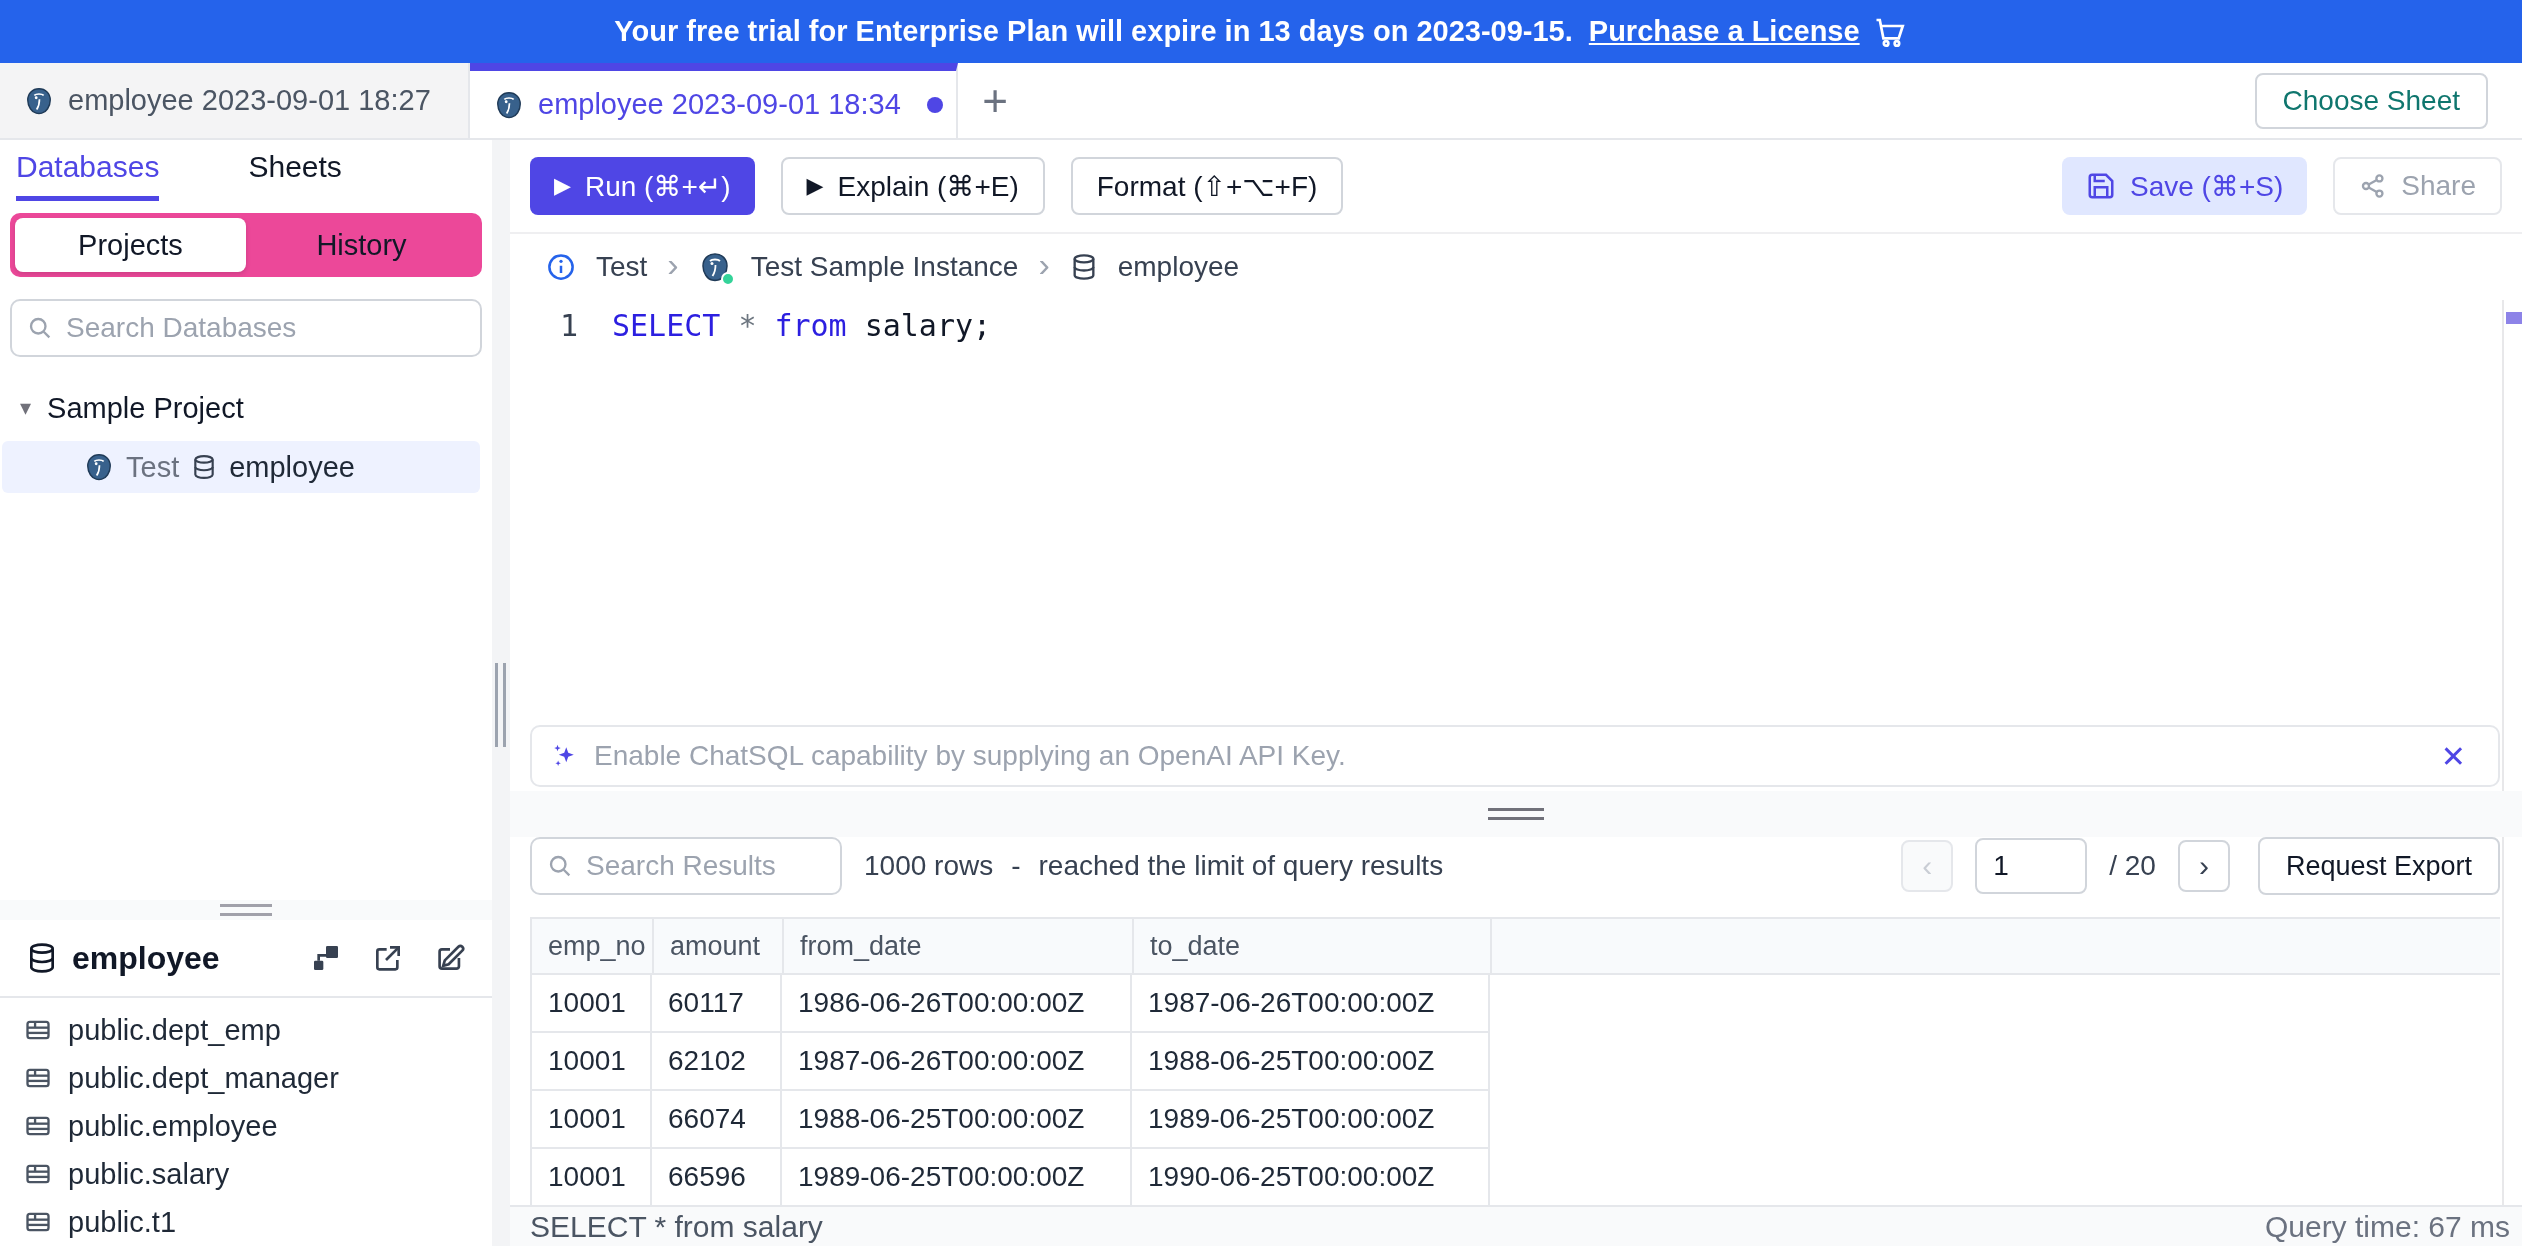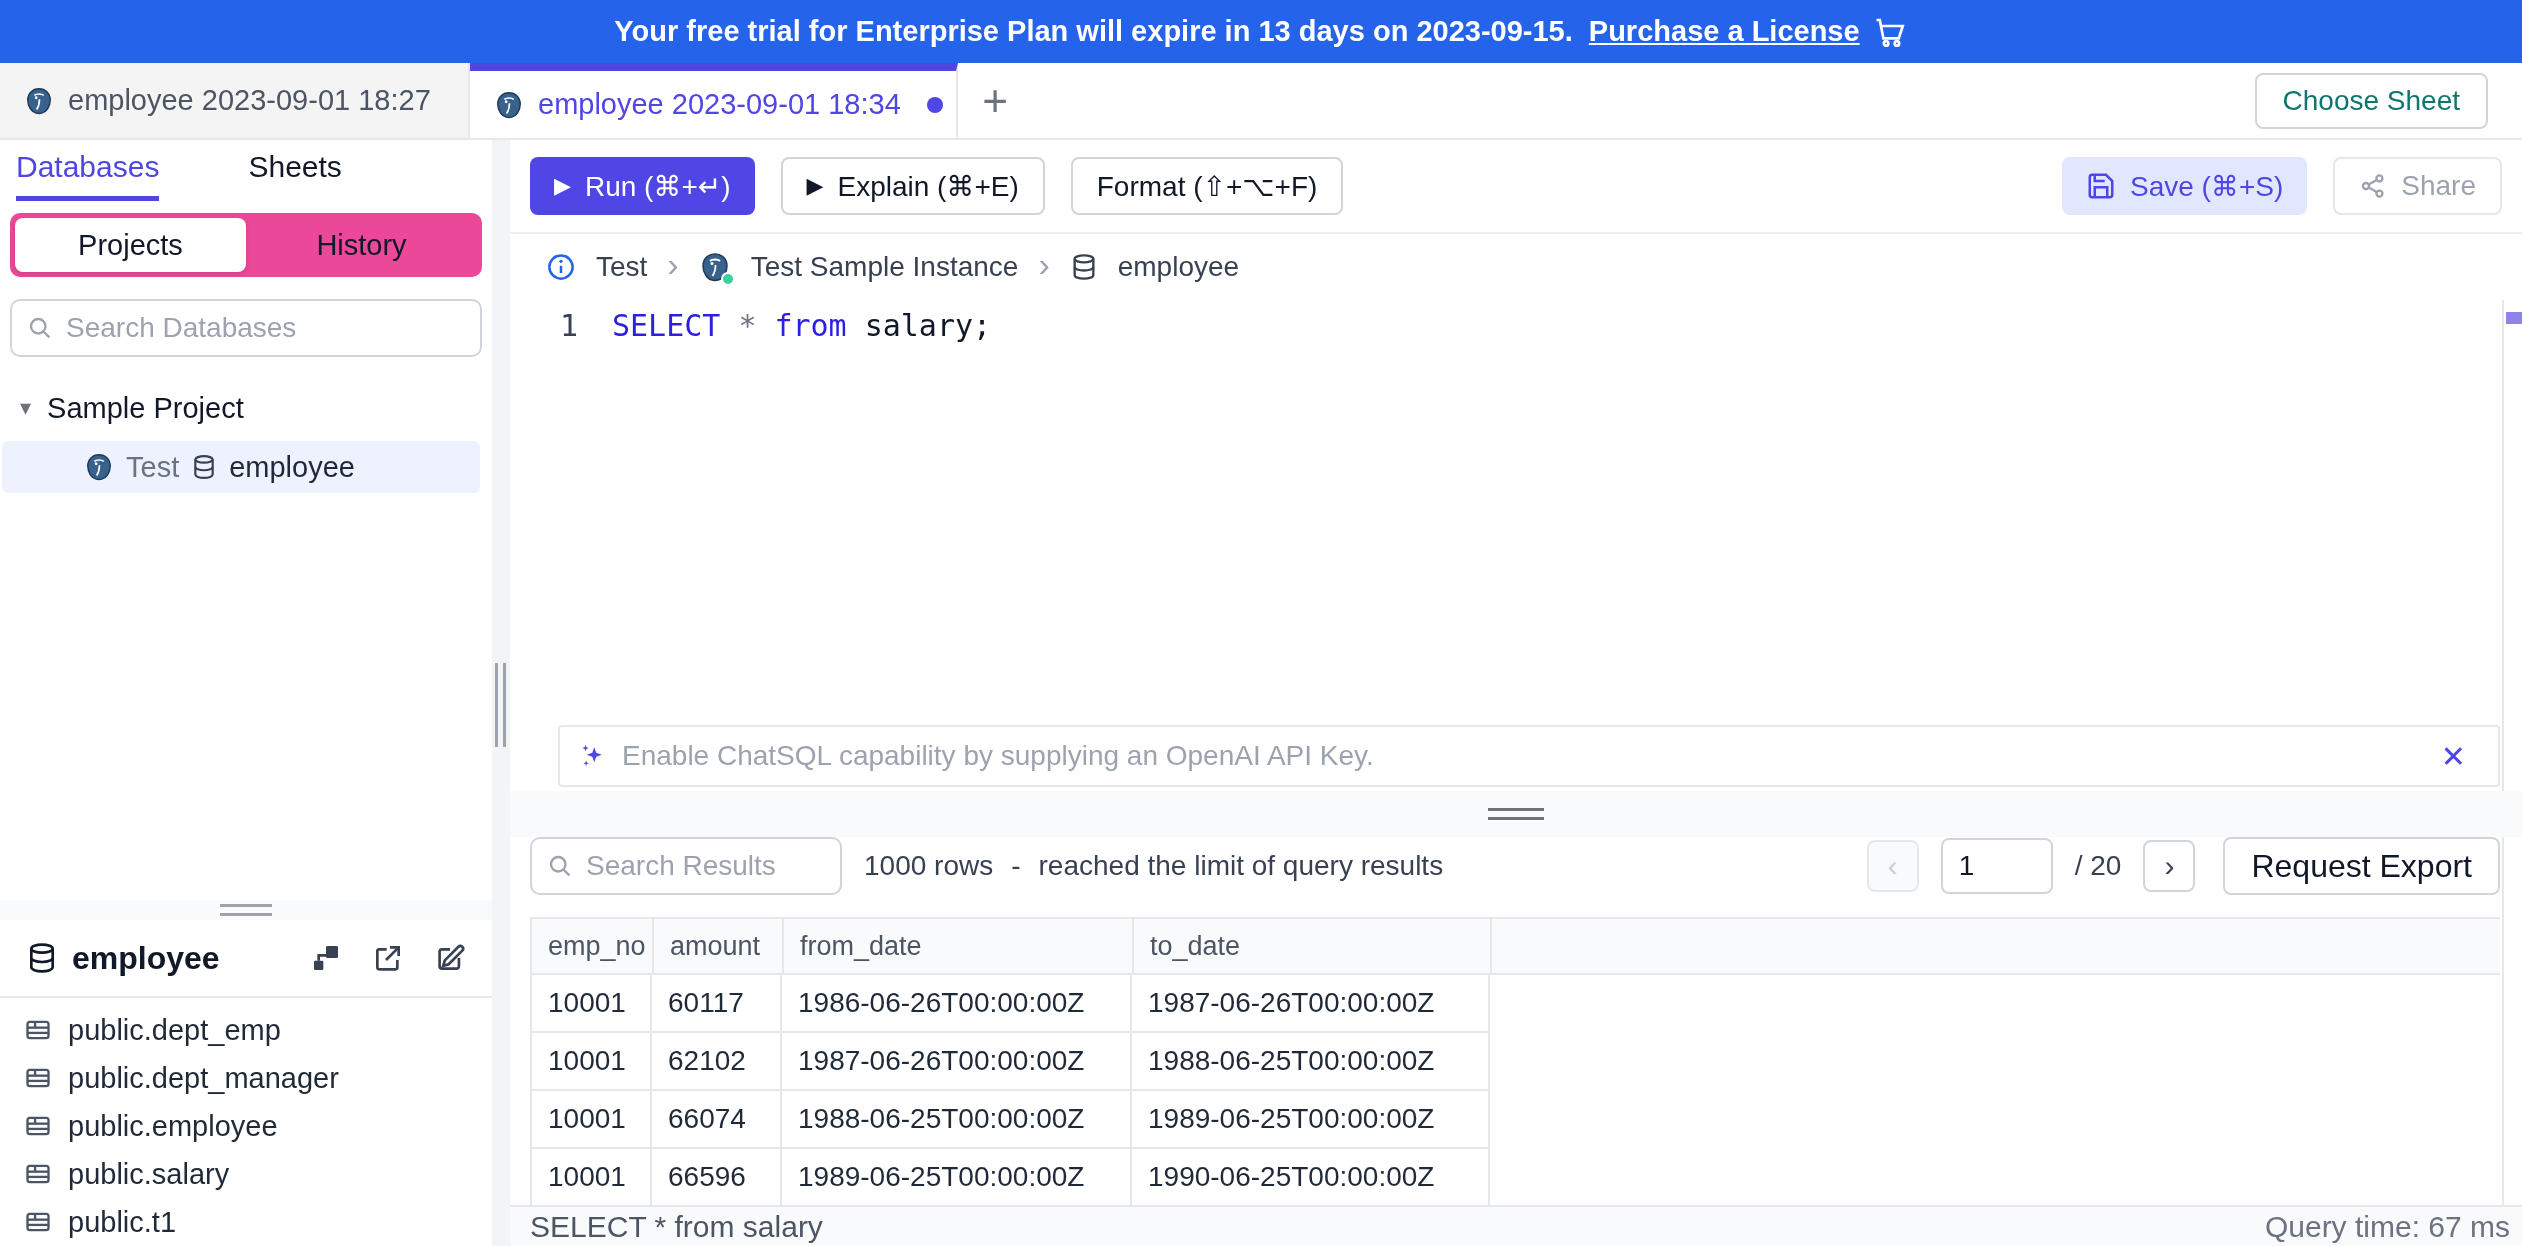--- a/index.html
+++ b/index.html
@@ -122,22 +122,22 @@
   .code { display: flex; gap: 18px; }
   .tok-kw { color: #2C1FE0; }
   .tok-op { color: #6E7781; }
   .tok-plain { color: #111827; }
 
   .scroll-rail { position: absolute; top: 160px; right: 0; width: 20px; bottom: 41px;
     border-left: 2px solid #E8E8EA; }
   .rail-marker { position: absolute; top: 12px; left: 2px; right: 0; height: 12px; background: #8D83E8; }
 
   .ai-banner { position: absolute; top: 585px; left: 20px; right: 22px; height: 62px;
-    border: 2px solid #E5E7EB; border-radius: 4px; background: #fff;
-    display: flex; align-items: center; padding: 0 18px; gap: 14px; margin-left: 28px; }
+    border: 2px solid #E5E7EB; border-radius: 10px; background: #fff;
+    display: flex; align-items: center; padding: 0 18px; gap: 14px; }
   .ai-text { font-size: 28px; color: #9CA3AF; }
   .ai-close { margin-left: auto; color: #4F46E5; font-size: 30px; cursor: pointer; padding: 0 14px; }
 
   .gutter-h { position: absolute; top: 651px; left: 0; right: 0; height: 46px; background: #F9FAFB;
     display: flex; align-items: center; justify-content: center; cursor: row-resize; }
   .gutter-h .hlines { width: 56px; border-color: #71717A; }
 
   .results-bar { position: absolute; top: 697px; left: 20px; right: 22px; height: 58px;
     display: flex; align-items: center; gap: 22px; }
   .res-search { width: 312px; height: 58px; border: 2px solid #D1D5DB; border-radius: 10px;
@@ -145,21 +145,21 @@
   .res-meta { display: flex; align-items: center; gap: 18px; font-size: 28px; color: #374151; }
   .res-spacer { flex: 1; }
   .pg-btn { width: 52px; height: 52px; border-radius: 8px; display: flex; align-items: center;
     justify-content: center; font-size: 30px; cursor: pointer; }
   .pg-prev { background: #F9FAFB; border: 2px solid #E5E7EB; color: #C9CDD4; }
   .pg-next { background: #fff; border: 2px solid #D1D5DB; color: #374151; }
   .pg-input { width: 112px; height: 56px; border: 2px solid #D1D5DB; border-radius: 8px;
     padding-left: 16px; font-size: 28px; color: #111827; font-family: inherit; outline: 0; }
   .pg-total { font-size: 28px; color: #374151; }
   .export-btn { height: 58px; border: 2px solid #D1D5DB; border-radius: 8px; background: #fff;
-    padding: 0 26px; display: flex; align-items: center; font-size: 32px; color: #111827;
+    padding: 0 26px; display: flex; align-items: center; font-size: 27px; color: #111827;
     cursor: pointer; margin-left: 6px; }
 
   .rtable { position: absolute; top: 777px; left: 20px; right: 22px; }
   .thead { display: flex; background: #F8FAFC; height: 58px;
     border-top: 2px solid #E5E7EB; border-bottom: 2px solid #E5E7EB; border-left: 2px solid #E5E7EB; }
   .th { flex: 0 0 auto; padding-left: 16px; line-height: 54px; font-size: 27px; color: #4B5563;
     border-right: 2px solid #E5E7EB; }
   .th:nth-of-type(1), .td:nth-of-type(1) { width: 122px; }
   .th:nth-of-type(2), .td:nth-of-type(2) { width: 130px; }
   .th:nth-of-type(3), .td:nth-of-type(3) { width: 350px; }

